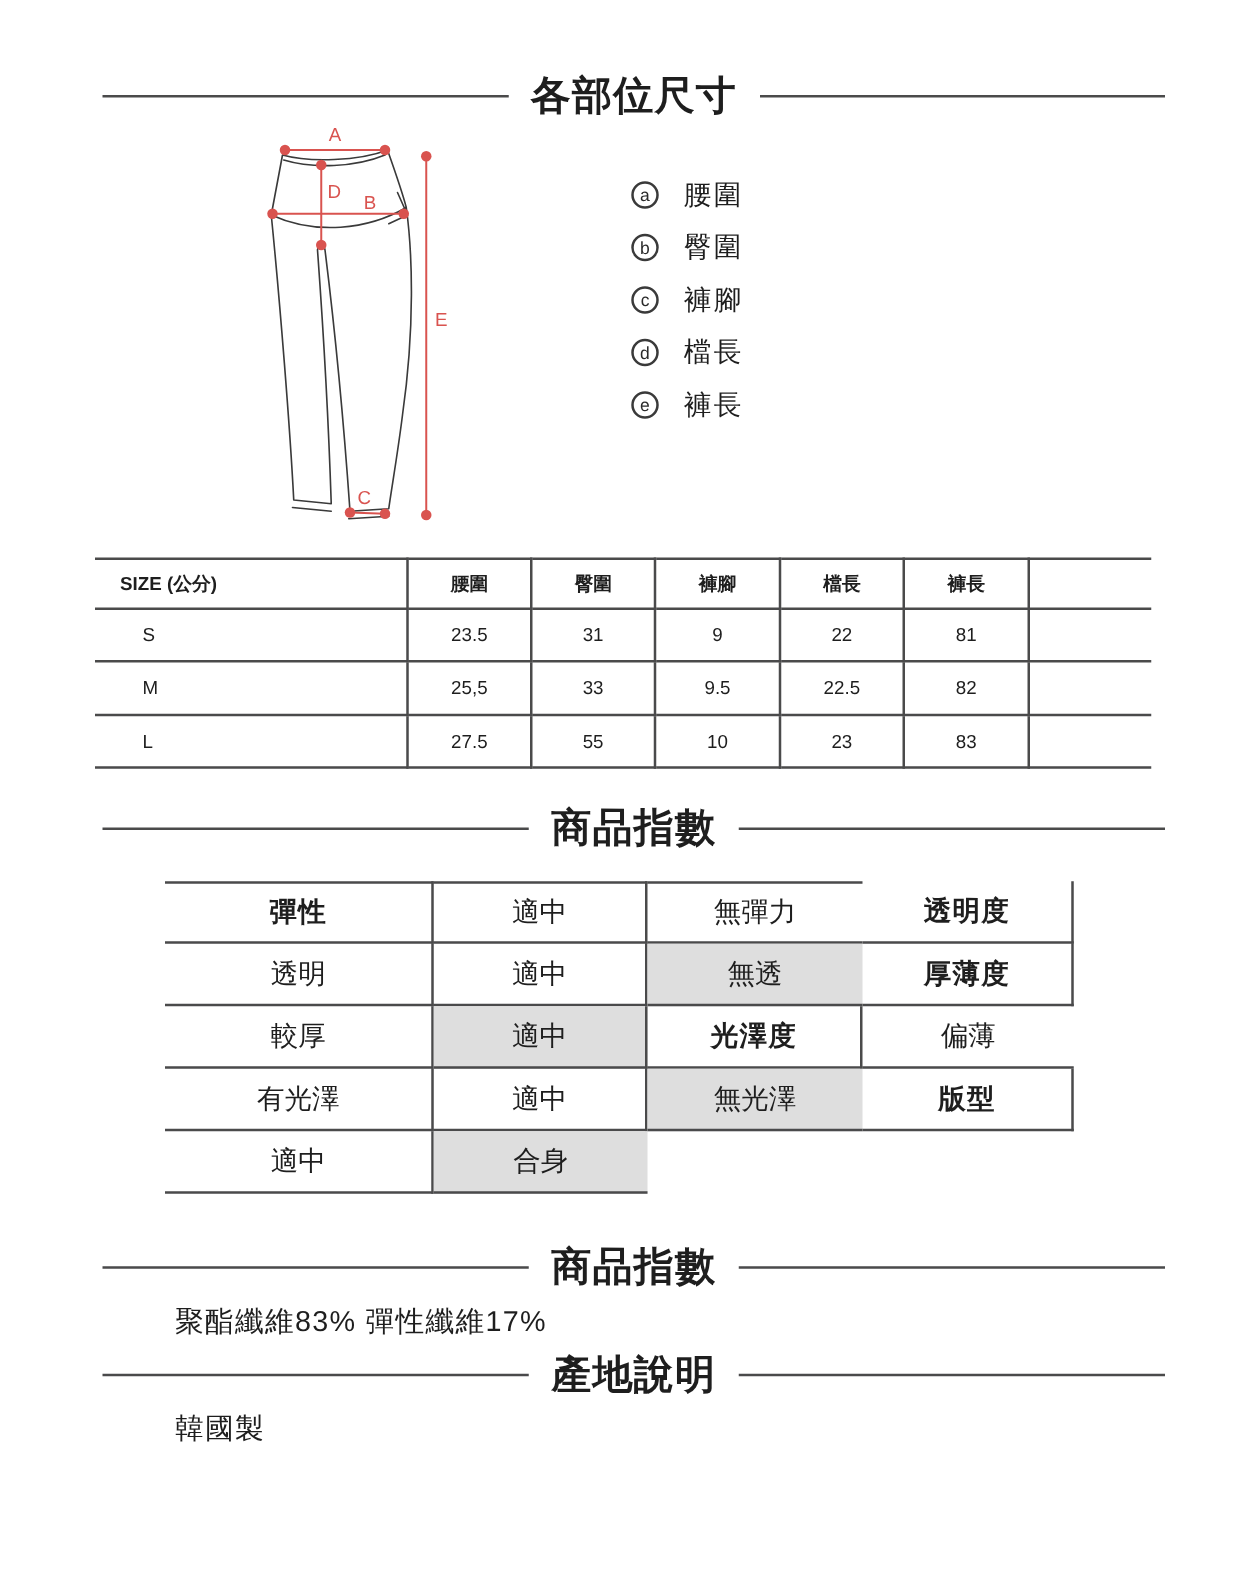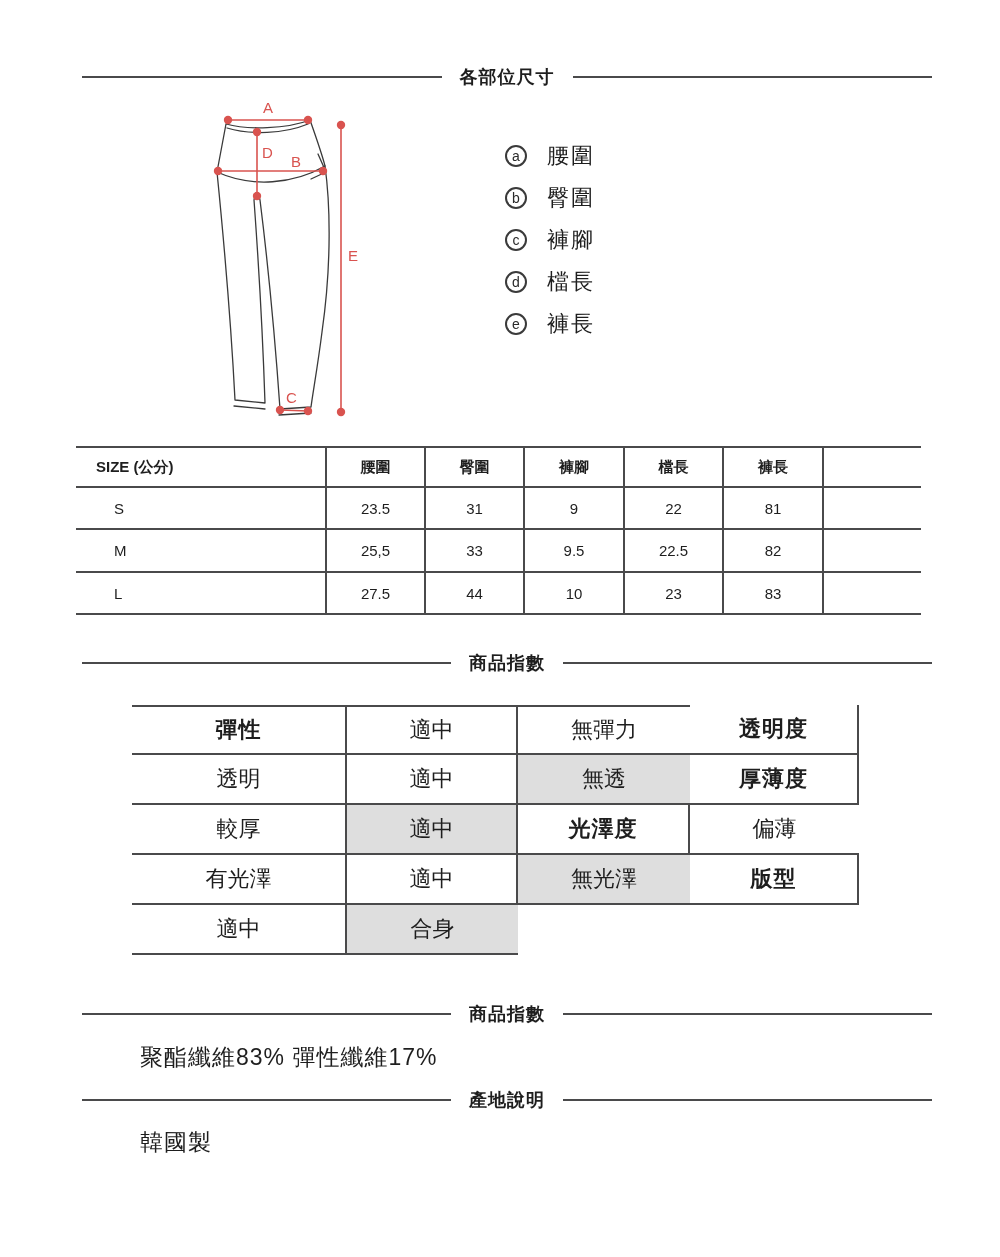--- a/index.html
+++ b/index.html
@@ -10,21 +10,21 @@
   }
   html,body{margin:0;padding:0;background:#ffffff;}
   .canvas{
     position:relative;width:1000px;height:1257px;background:#ffffff;
     font-family:"Liberation Sans","DejaVu Sans",sans-serif;color:var(--txt);
     overflow:hidden;
   }
   
   .sec-title{position:absolute;left:82px;width:850px;height:26px;display:flex;align-items:center;}
   .tline{flex:1;height:2px;background:var(--bd);}
-  .sec-title-text{margin:0 18px;font-size:18px;font-weight:bold;letter-spacing:1px;white-space:nowrap;}
+  .sec-title-text{margin:0 18px;font-size:32px;font-weight:bold;letter-spacing:1px;white-space:nowrap;}
 
   
   .legend{position:absolute;left:505px;top:144px;}
   .legend-row{display:flex;align-items:center;height:24px;margin-bottom:18px;}
   .legend-circle{
     width:22px;height:22px;border:2px solid #3a3a3a;border-radius:50%;
     display:flex;align-items:center;justify-content:center;
     font-size:14px;line-height:1;color:#2a2a2a;box-sizing:border-box;
   }
   .legend-label{margin-left:20px;font-size:22px;letter-spacing:2px;}
@@ -167,21 +167,21 @@
     <div class="st-cell st-size st-vline">M</div>
     <div class="st-cell st-vline">25,5</div>
     <div class="st-cell st-vline">33</div>
     <div class="st-cell st-vline">9.5</div>
     <div class="st-cell st-vline">22.5</div>
     <div class="st-cell st-vline">82</div>
     <div class="st-cell"></div>
 
     <div class="st-cell st-size st-vline">L</div>
     <div class="st-cell st-vline">27.5</div>
-    <div class="st-cell st-vline">44</div>
+    <div class="st-cell st-vline">55</div>
     <div class="st-cell st-vline">10</div>
     <div class="st-cell st-vline">23</div>
     <div class="st-cell st-vline">83</div>
     <div class="st-cell"></div>
   </div>
 
   <div class="sec-title" style="top:650px;">
     <div class="tline"></div>
     <div class="sec-title-text">商品指數</div>
     <div class="tline"></div>

